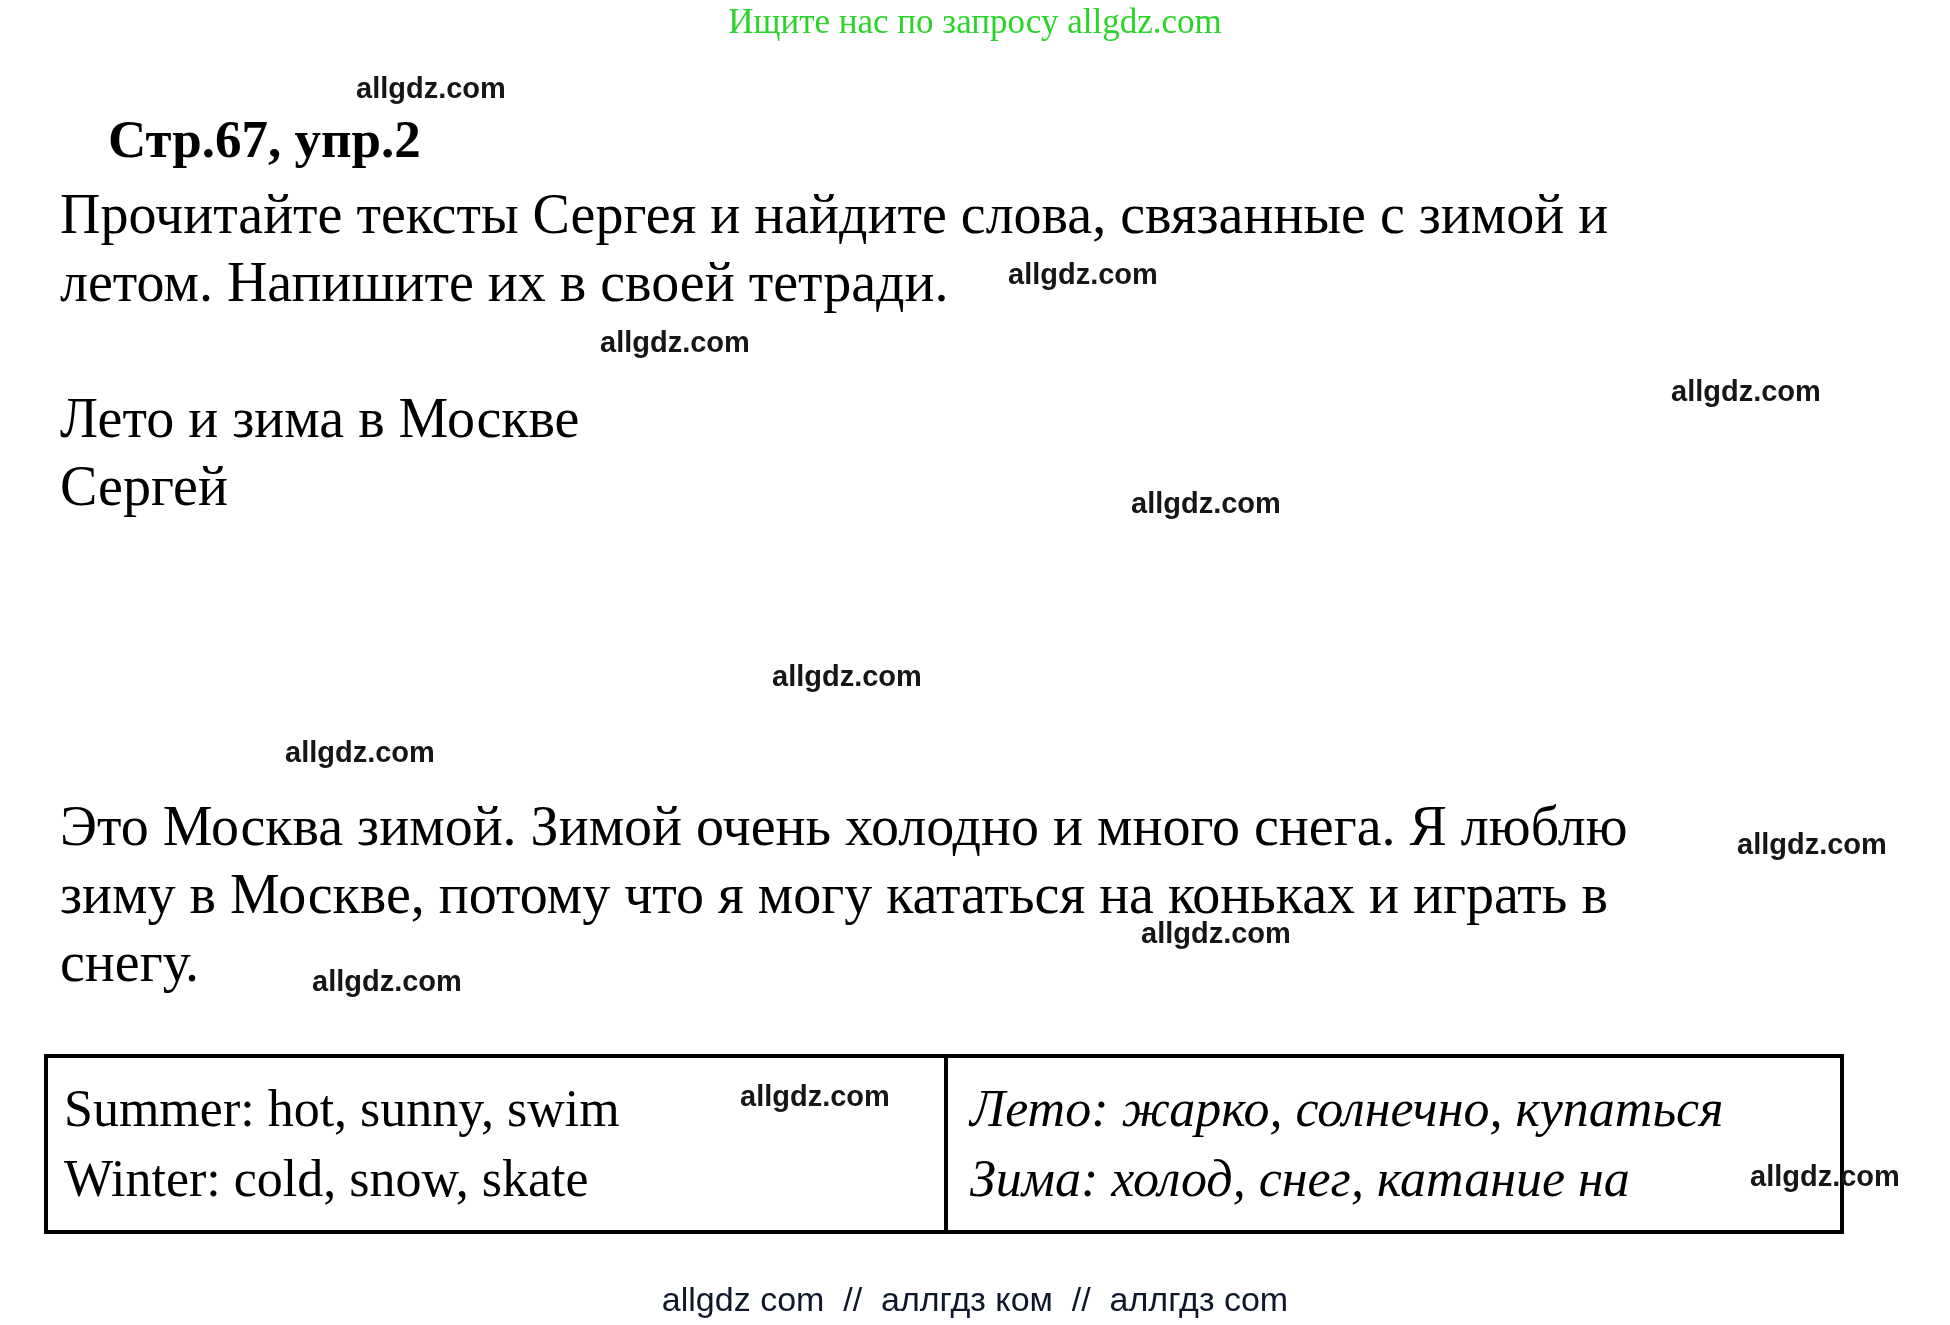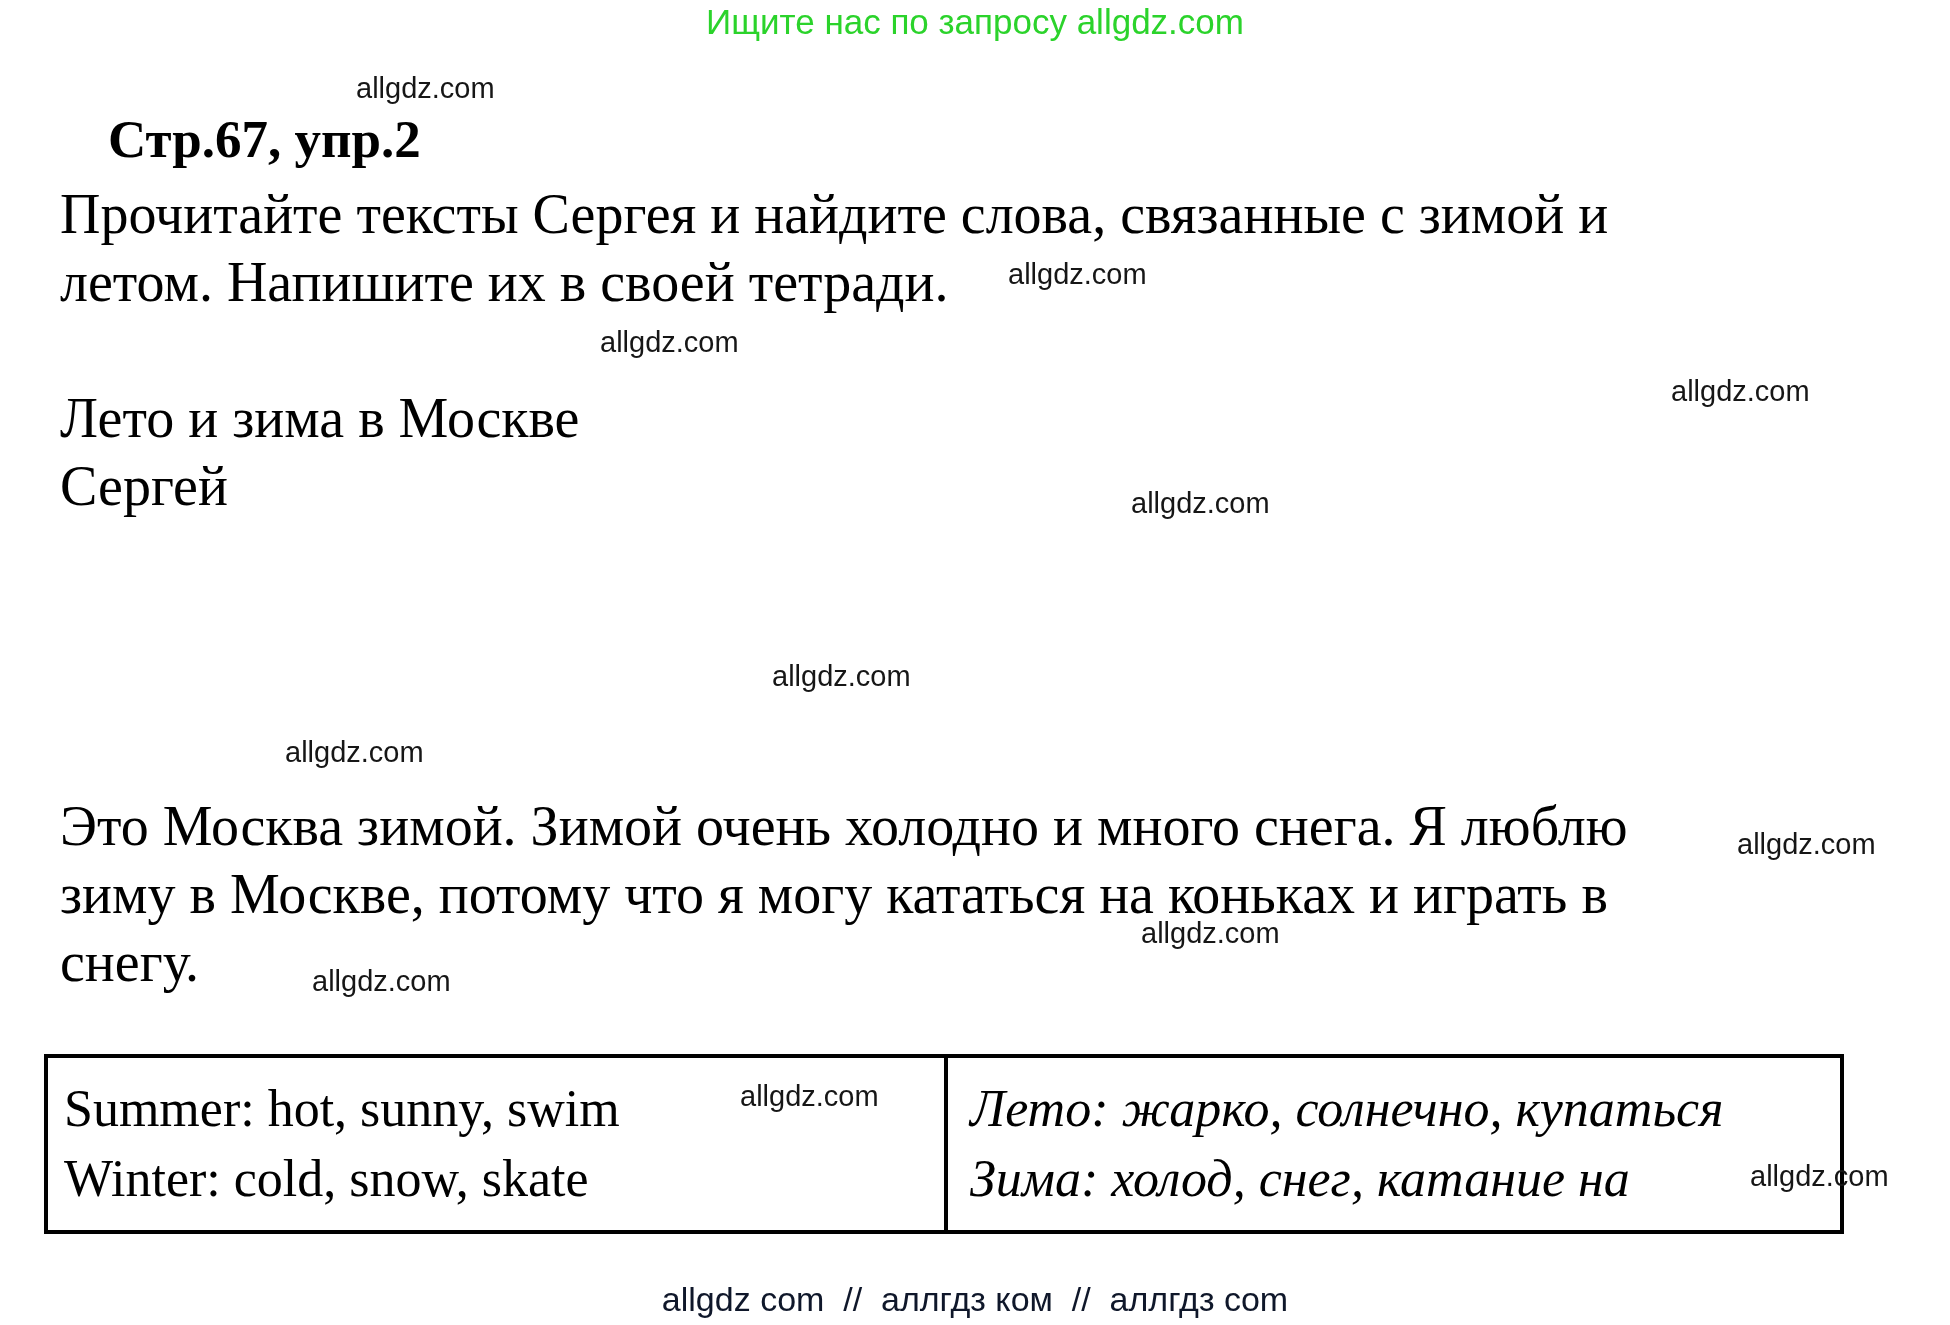--- a/index.html
+++ b/index.html
@@ -2,26 +2,26 @@
 <html><head>
 <meta charset="utf-8">
 <style>
   html,body{margin:0;padding:0;background:#fff;}
   .page{
     position:relative;width:1950px;height:1325px;background:#ffffff;overflow:hidden;
     font-family:"Liberation Serif",serif;color:#000;
   }
   .promo{
     position:absolute;top:2px;left:0;width:100%;text-align:center;
-    font-family:Liberation Sans, sans-serif;font-size:35px;font-weight:500;
+    font-family:Liberation Serif, serif;font-size:35px;font-weight:500;
     color:#2bd32b;white-space:nowrap;
   }
   .wm{
     position:absolute;font-family:"Liberation Sans",sans-serif;font-size:29px;
-    color:#161616;white-space:nowrap;
+    color:#161616;white-space:nowrap;font-weight:bold;
   }
   .heading{
     position:absolute;left:60px;top:105px;font-weight:bold;font-size:53px;
     line-height:68px;white-space:nowrap;margin-left:48px;
   }
   .tblock{position:absolute;left:60px;}
   .bodyline{height:68px;line-height:68px;font-size:56px;white-space:nowrap;}
   .answer-table{
     position:absolute;left:44px;top:1054px;width:1800px;height:180px;
     border:4px solid #000;box-sizing:border-box;display:flex;background:#fff;

